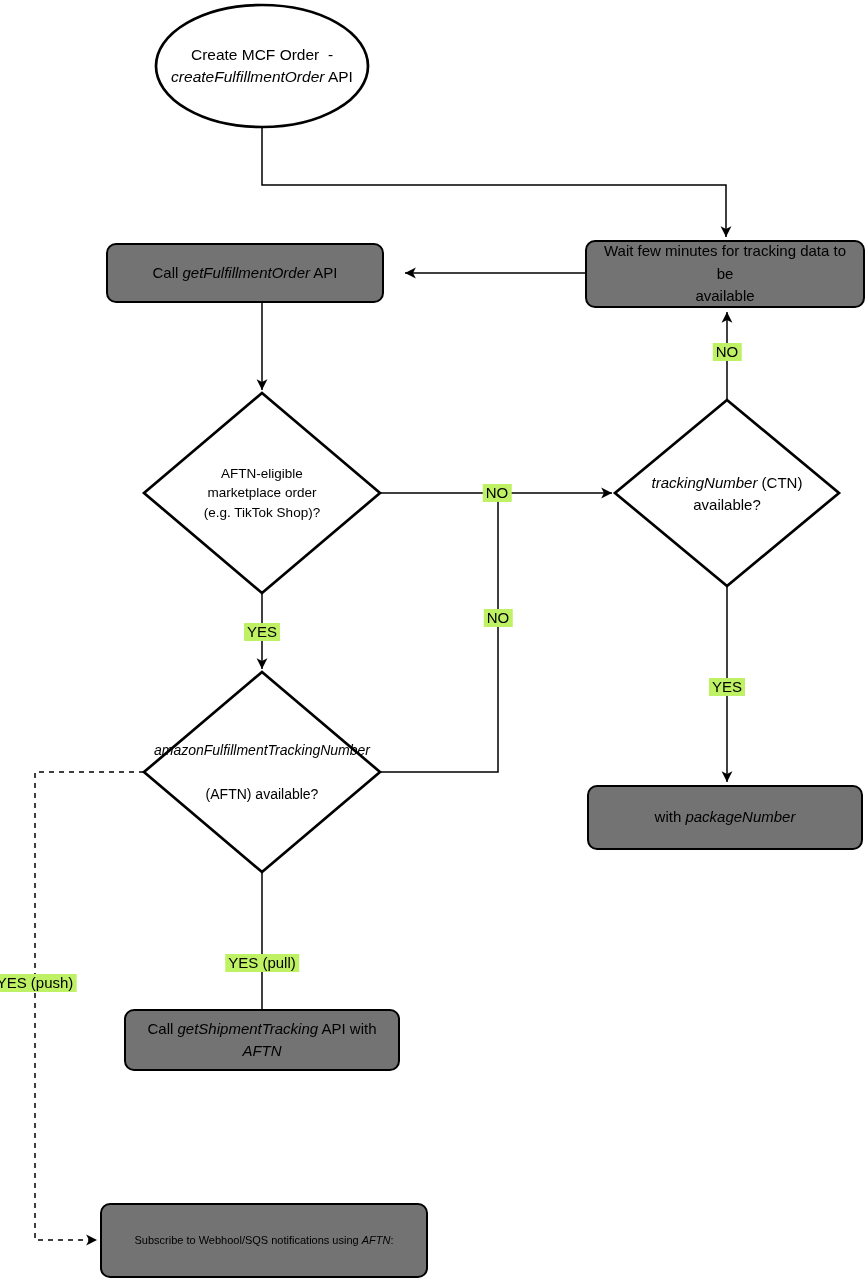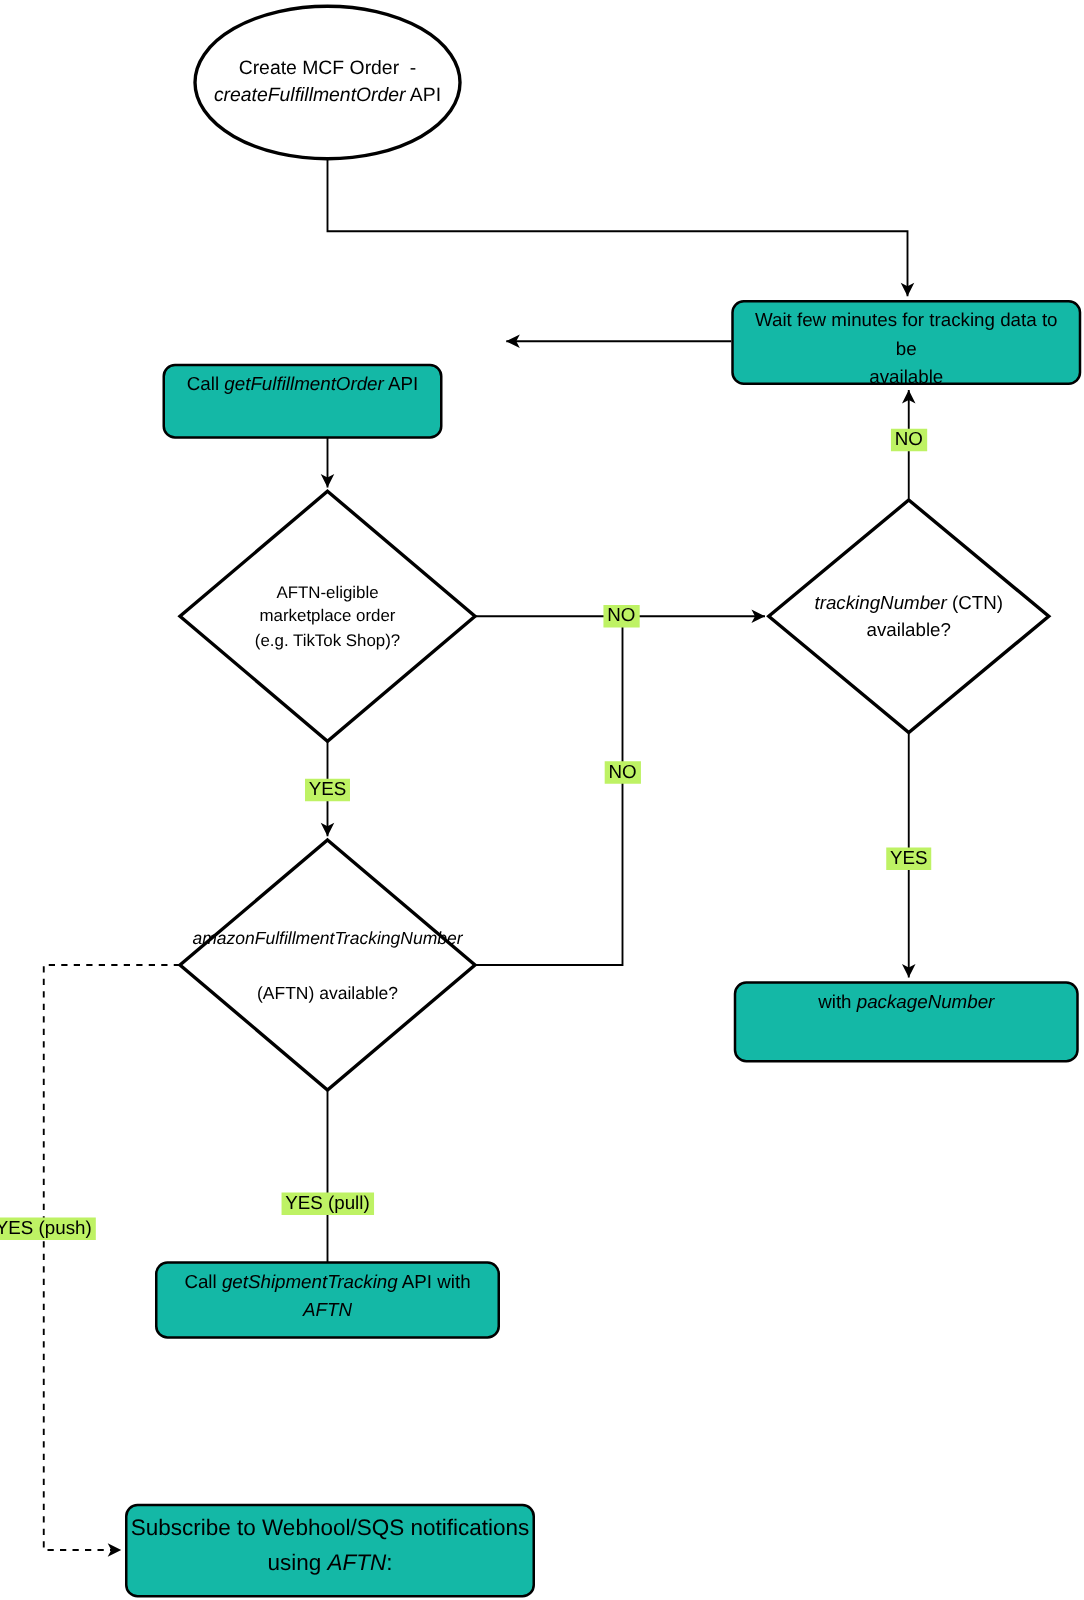--- a/index.html
+++ b/index.html
@@ -29,24 +29,25 @@
     justify-content: center;
     text-align: left;
     line-height: 1.45;
     pointer-events: none;
   }
   .box {
     position: absolute;
     box-sizing: border-box;
     border: 2.5px solid #000000;
     border-radius: 10px;
-    background: #14b8a6;
+    background: #737373;
     display: flex;
     flex-direction: column;
     align-items: center;
+    justify-content: center;
     text-align: center;
     font-size: 15px;
     line-height: 1.5;
     padding: 4px 8px;
   }
   .ellipse-label {
     font-size: 15.5px;
   }
   .diamond-label-1 { font-size: 13.5px; }
   .diamond-label-2 { font-size: 14px; }
@@ -55,21 +56,21 @@
   .pre { white-space: pre-wrap; }
   .edge-label {
     position: absolute;
     transform: translate(-50%, -50%);
     background: #bef264;
     padding: 0 3px;
     font-size: 15px;
     white-space: nowrap;
     line-height: 1.2;
   }
-  .sub-box { font-size: 18px; line-height: 1.55; padding: 4px 0; gap: 28px; }
+  .sub-box { font-size: 11px; line-height: 1.55; padding: 4px 0; gap: 28px; }
   i { font-style: italic; }
 </style>
 </head>
 <body>
 
 <div class="canvas">
 
   <svg class="layer" width="867" height="1280" viewBox="0 0 867 1280">
     <defs>
       <marker id="arrow" viewBox="0 0 12 12" refX="11" refY="6" markerWidth="13" markerHeight="13" markerUnits="userSpaceOnUse" orient="auto-start-reverse">
@@ -92,21 +93,21 @@
     <polygon points="262,393 380,493 262,593 144,493" fill="#ffffff" stroke="#000000" stroke-width="2.7"></polygon>
     <polygon points="262,672 380,772 262,872 144,772" fill="#ffffff" stroke="#000000" stroke-width="2.7"></polygon>
     <polygon points="727,400 839,493 727,586 615,493" fill="#ffffff" stroke="#000000" stroke-width="2.7"></polygon>
   </svg>
 
   <div class="node-label ellipse-label" style="left:162px; top:16px; width:200px; height:100px;">
     <div class="nowrap pre">Create MCF Order  -</div>
     <div class="nowrap"><i>createFulfillmentOrder</i><span> API</span></div>
   </div>
 
-  <div class="box" style="left:130px; top:243px; width:224px; height:60px;margin-top:48px;">
+  <div class="box" style="left:106px; top:243px; width:278px; height:60px;">
     <div class="nowrap"><span>Call </span><i>getFulfillmentOrder</i><span> API</span></div>
   </div>
 
   <div class="box" style="left:585px; top:240px; width:280px; height:68px;">
     <div>Wait few minutes for tracking data to be</div>
     <div>available</div>
   </div>
 
   <div class="node-label diamond-label-1" style="left:162px; top:395px; width:200px; height:196px;">
     <div>AFTN-eligible</div>

